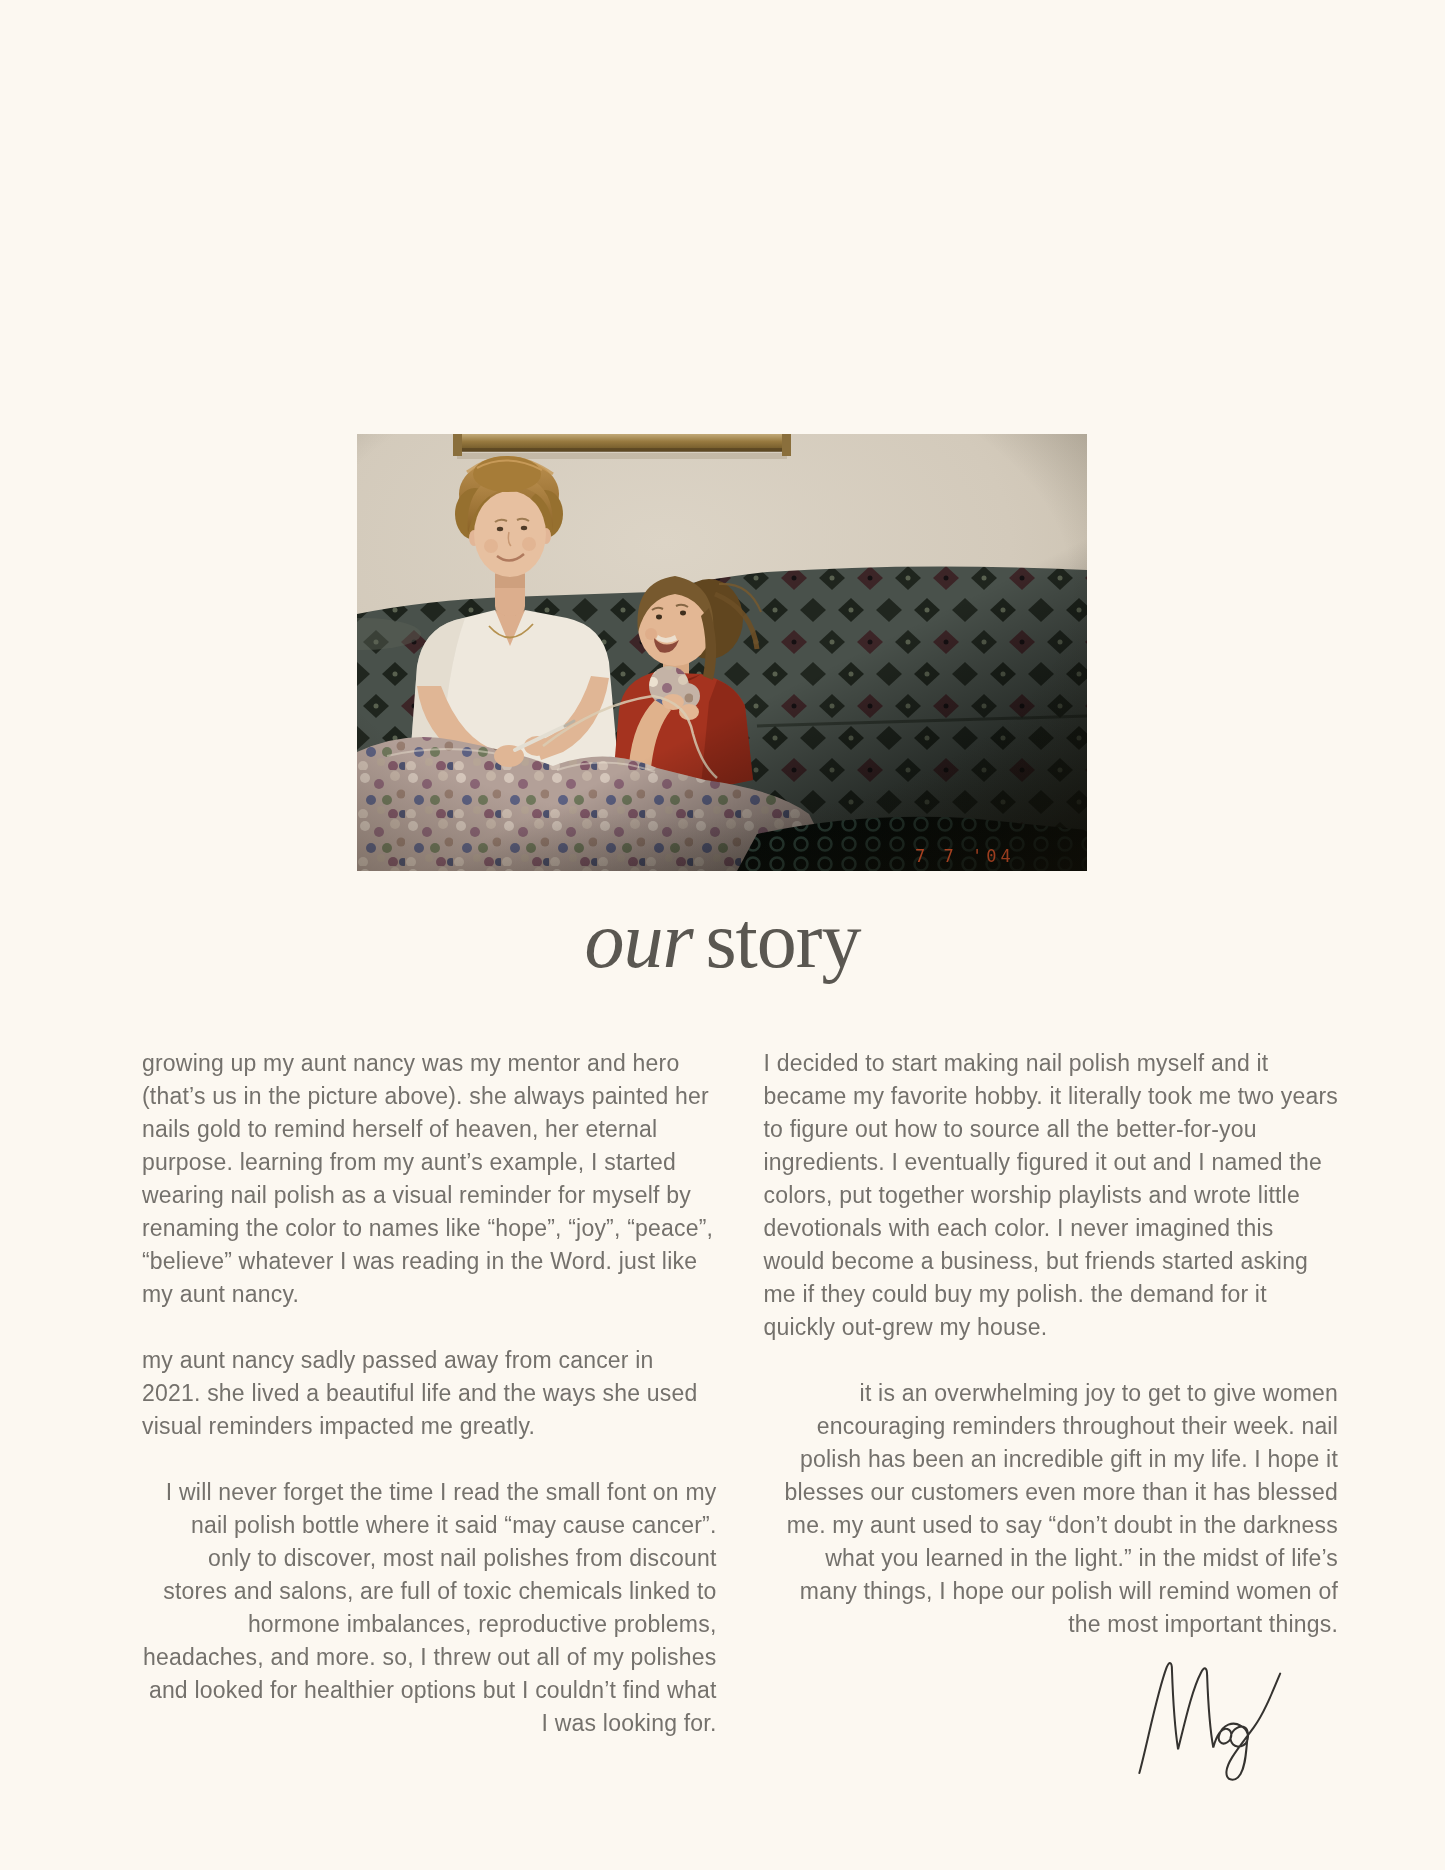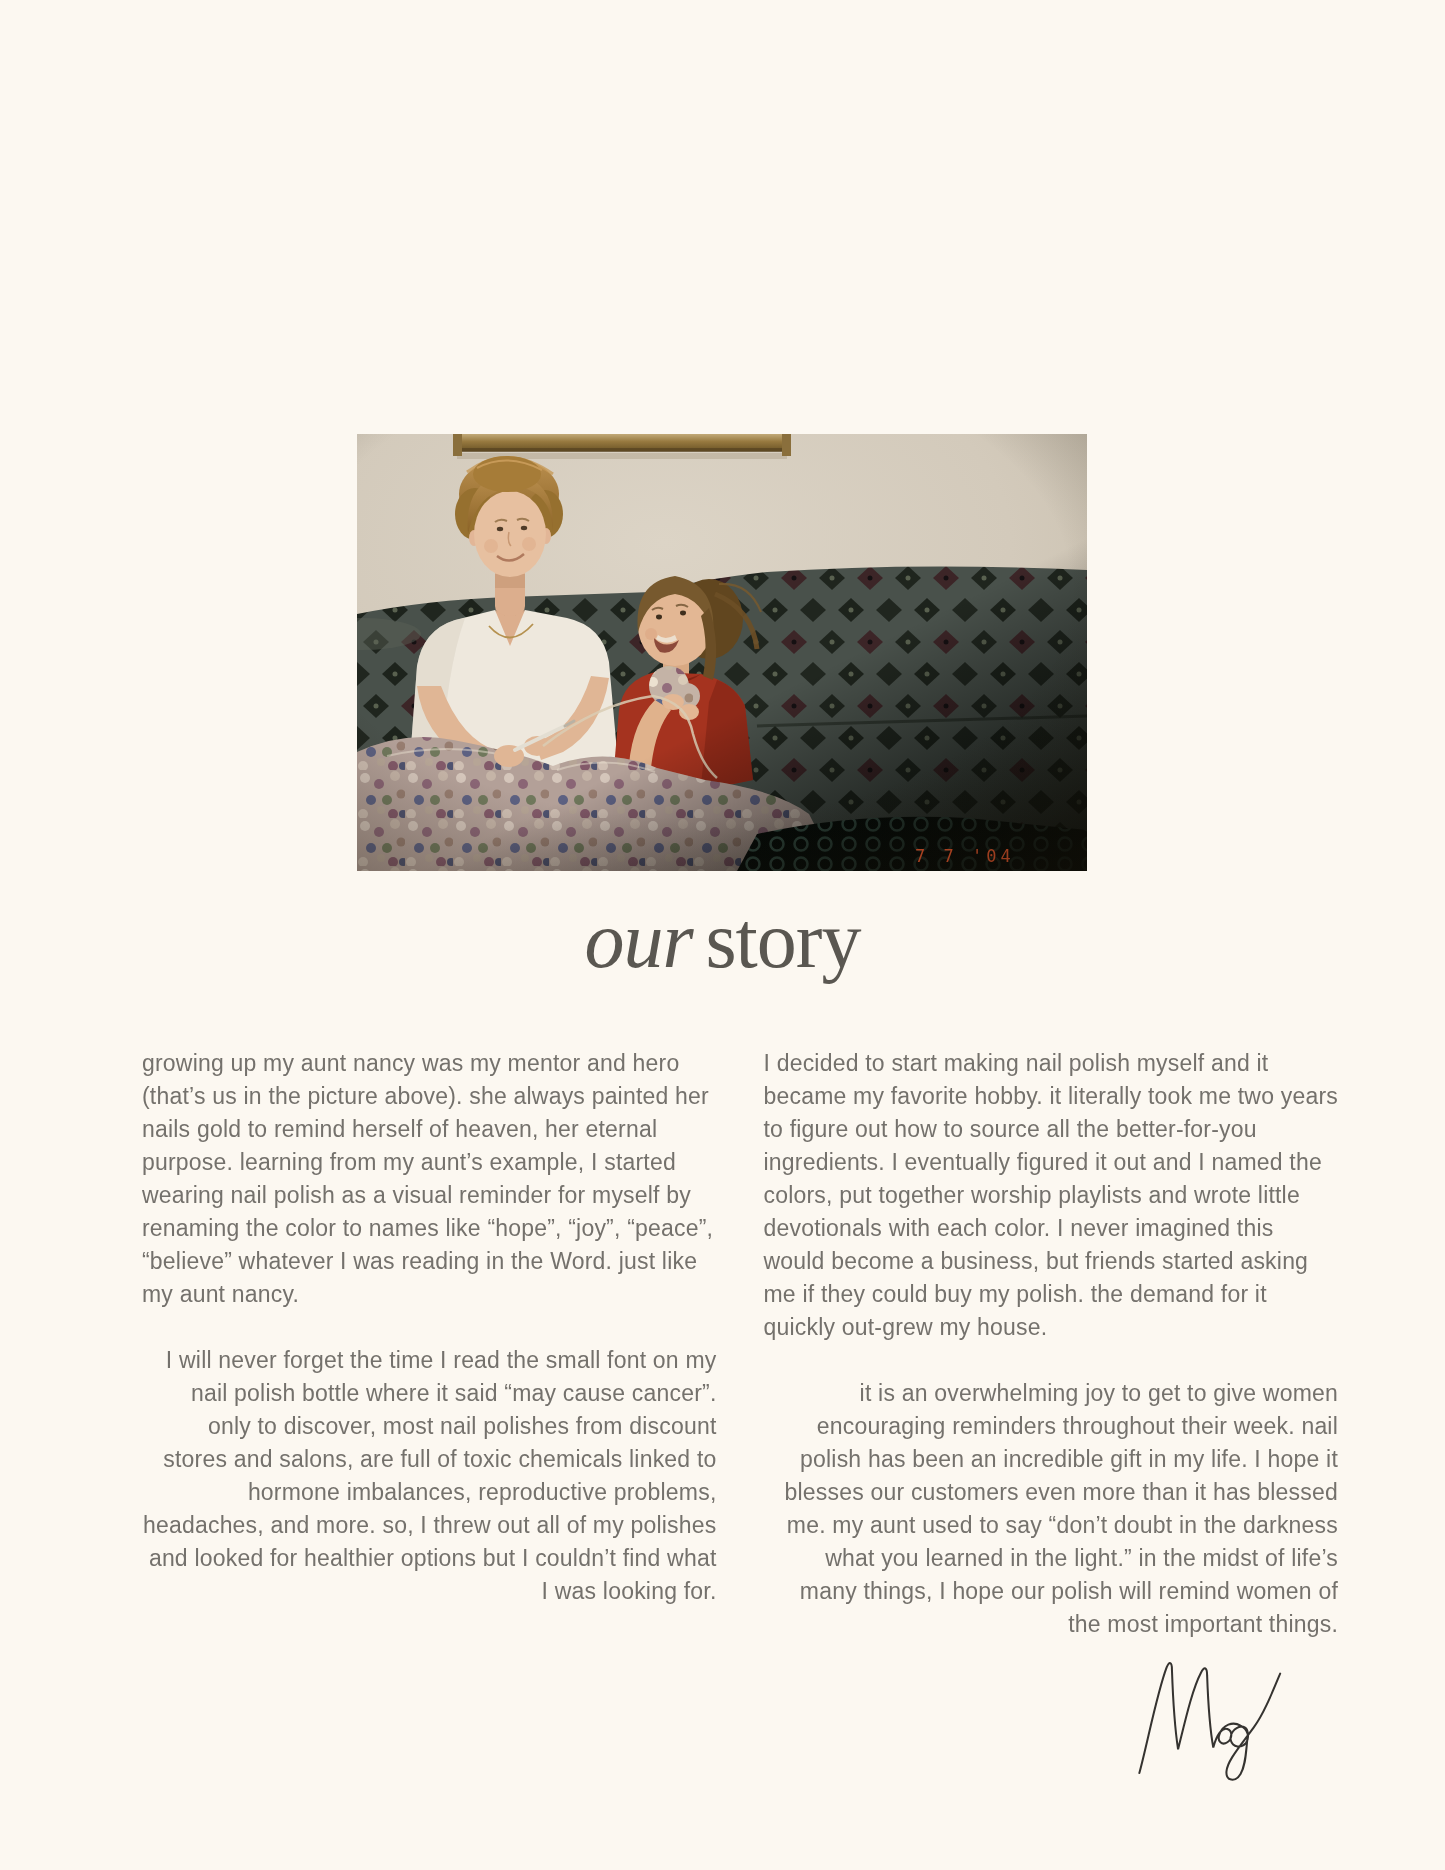--- a/index.html
+++ b/index.html
@@ -186,20 +186,21 @@
 
       <rect x="0" y="0" width="730" height="437" fill="url(#vigG)"></rect>
     </svg>
   </figure>
 
   <h1 class="heading"><em>our</em><span>story</span></h1>
 
   <div class="cols">
     <div class="col">
       <p>growing up my aunt nancy was my mentor and hero (that’s us in the picture above). she always painted her nails gold to remind herself of heaven, her eternal purpose. learning from my aunt’s example, I started wearing nail polish as a visual reminder for myself by renaming the color to names like “hope”, “joy”, “peace”, “believe” whatever I was reading in the Word. just like my aunt nancy.</p>
+      <p>my aunt nancy sadly passed away from cancer in 2021. she lived a beautiful life and the ways she used visual reminders impacted me greatly.</p>
       <p>I will never forget the time I read the small font on my nail polish bottle where it said “may cause cancer”. only to discover, most nail polishes from discount stores and salons, are full of toxic chemicals linked to hormone imbalances, reproductive problems, headaches, and more. so, I threw out all of my polishes and looked for healthier options but I couldn’t find what I was looking for.</p>
     </div>
     <div class="col">
       <p>I decided to start making nail polish myself and it became my favorite hobby. it literally took me two years to figure out how to source all the better-for-you ingredients. I eventually figured it out and I named the colors, put together worship playlists and wrote little devotionals with each color. I never imagined this would become a business, but friends started asking me if they could buy my polish. the demand for it quickly out-grew my house.</p>
       <p>it is an overwhelming joy to get to give women encouraging reminders throughout their week. nail polish has been an incredible gift in my life. I hope it blesses our customers even more than it has blessed me. my aunt used to say “don’t doubt in the darkness what you learned in the light.” in the midst of life’s many things, I hope our polish will remind women of the most important things.</p>
       <div class="sig">
         <svg viewBox="0 0 170 150" role="img" aria-label="Meg">
           <path d="M7 141 C16 108 27 50 38 21 C41 13 44 15 44 23 C45 52 47 88 51 114
                    C59 82 67 46 77 27 C81 19 84 21 84 30 C85 58 87 90 91 112
                    C95 97 101 89 107 91 C113 93 113 102 107 106 C101 110 95 105 98 97

